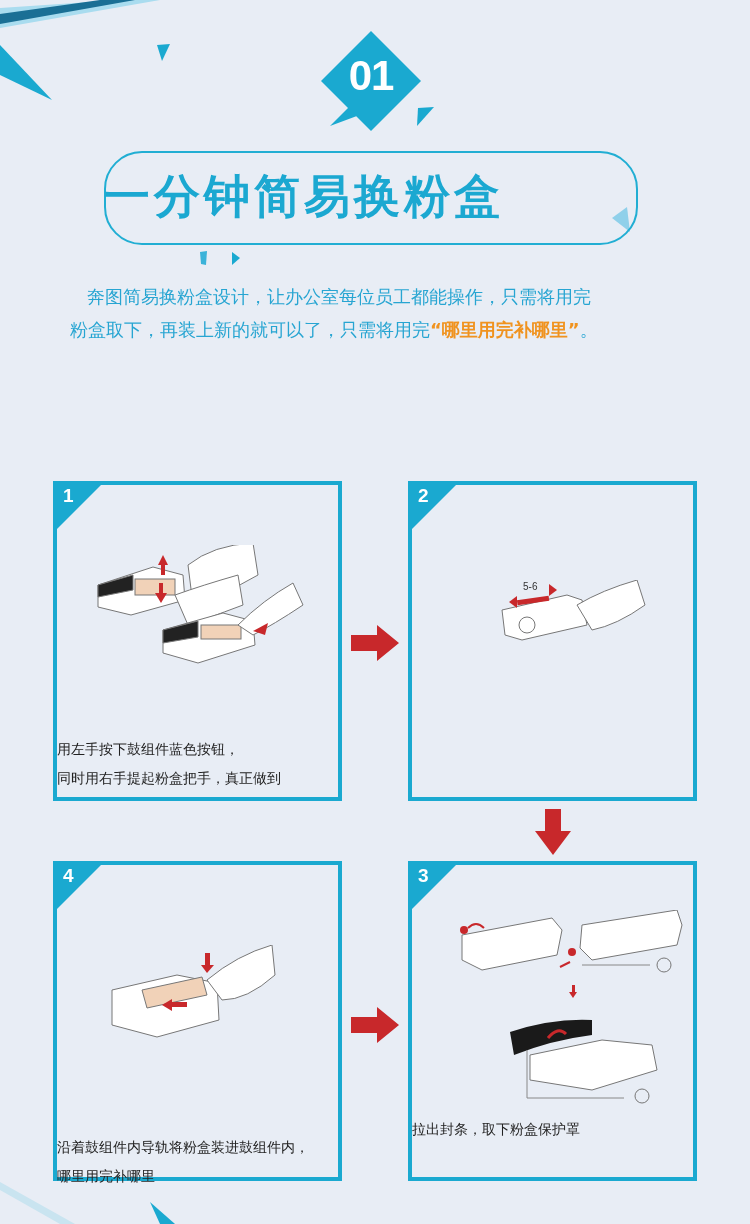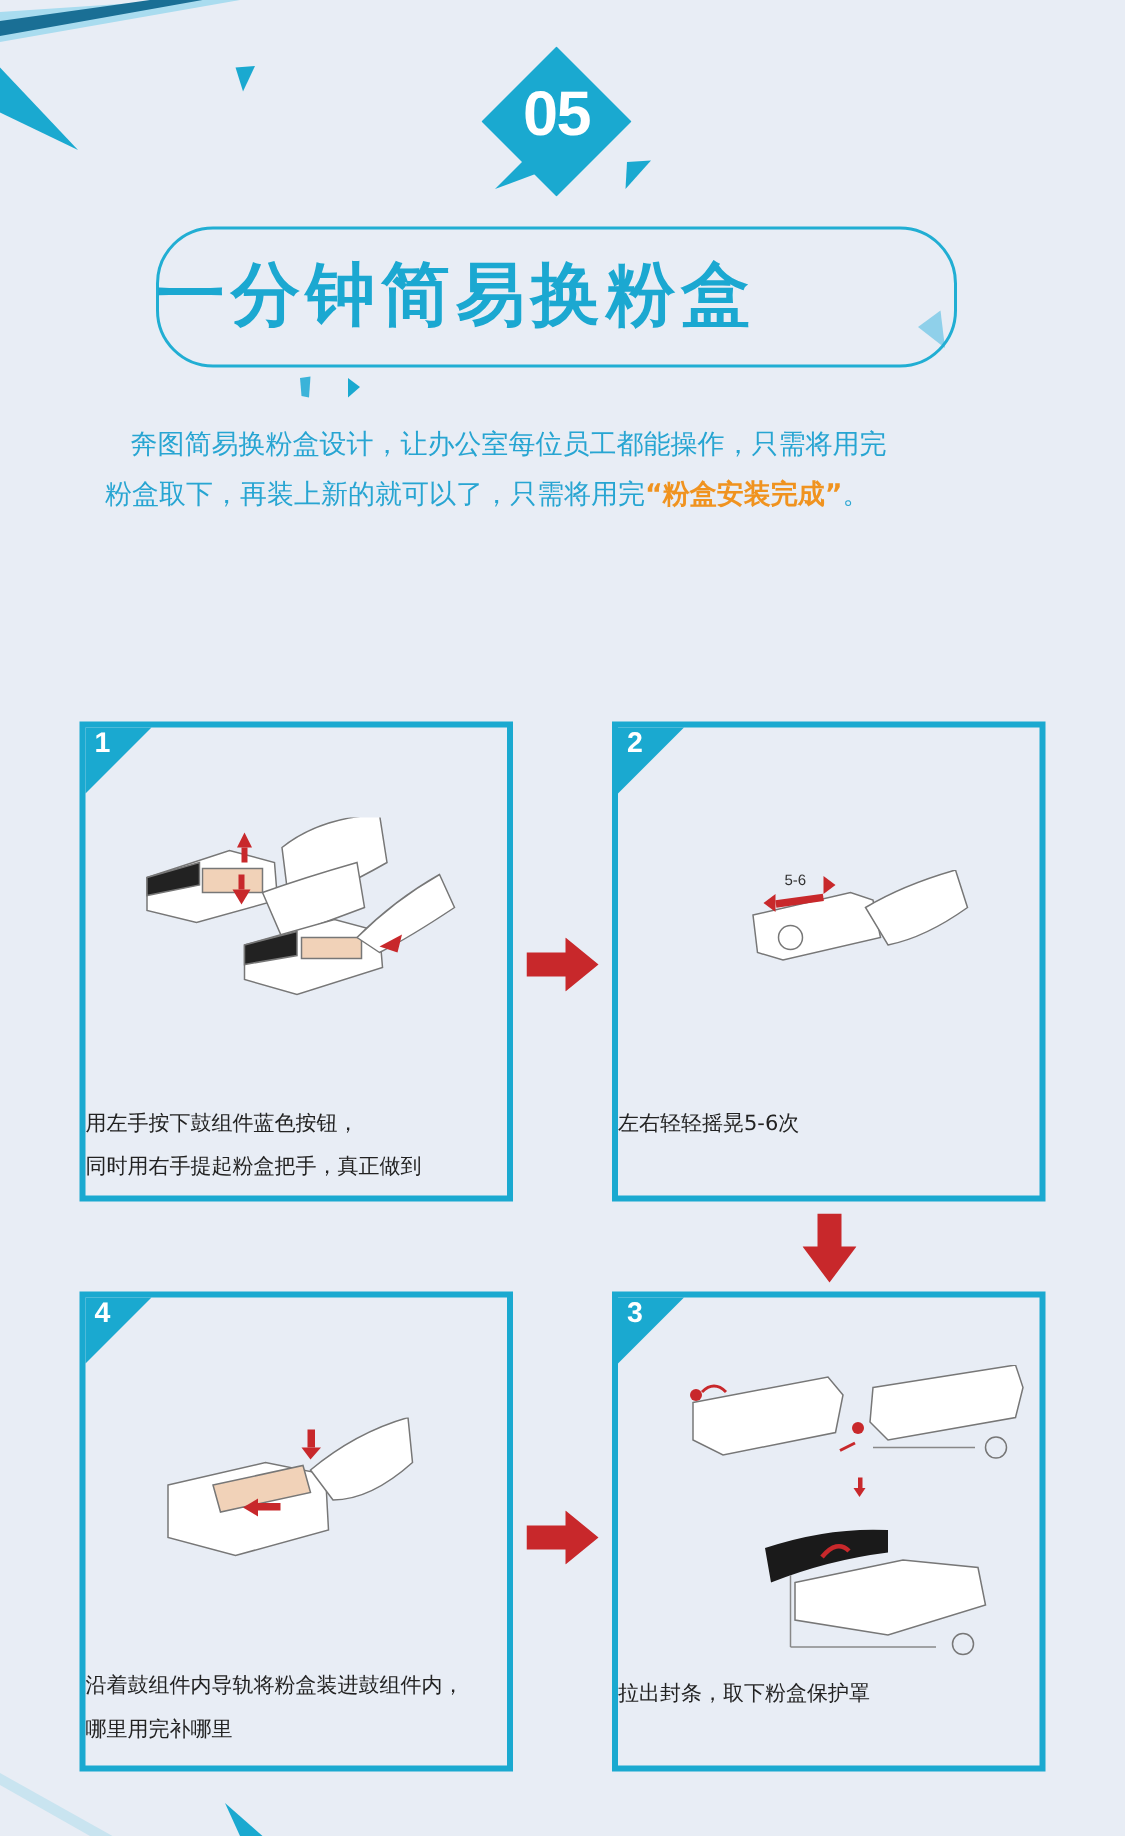--- a/index.html
+++ b/index.html
@@ -63,28 +63,28 @@
   <polygon points="612,218 627,207 630,232" fill="#8fd0ea"></polygon>
   <polygon points="200,252 207,251 206,265 201,264" fill="#3bb3d9"></polygon>
   <polygon points="232,252 240,258 232,265" fill="#1aa9d0"></polygon>
   <polygon points="0,1190 60,1224 75,1224 0,1182" fill="#c9e4f0"></polygon>
   <polygon points="150,1202 175,1224 160,1224" fill="#1aa9d0"></polygon>
 </svg>
 
 <svg class="diamond" viewBox="0 0 100 100">
   <polygon points="50,0 100,50 50,100 0,50" fill="#1aa9d0"></polygon>
 </svg>
-<div class="diamond-num">05</div>
+<div class="diamond-num">01</div>
 
 <div class="title-box"></div>
 <div class="title-text">一分钟简易换粉盒</div>
 
 <div class="intro">
   <div style="padding-left:17px">奔图简易换粉盒设计，让办公室每位员工都能操作，只需将用完</div>
-  <div><span>粉盒取下，再装上新的就可以了，只需将用完</span><span class="hl">“粉盒安装完成”</span><span>。</span></div>
+  <div><span>粉盒取下，再装上新的就可以了，只需将用完</span><span class="hl">“哪里用完补哪里”</span><span>。</span></div>
 </div>
 
 <div class="card" style="left:53px;top:481px;">
   <div class="corner"></div>
   <div class="num">1</div>
   <svg class="illus" style="left:36px;top:60px" width="215" height="125" viewBox="0 0 215 125">
     <g stroke="#777" stroke-width="1" fill="#fff">
       <polygon points="5,40 60,22 90,30 92,55 38,70 5,62"></polygon>
       <polygon points="5,40 40,30 40,45 5,52" fill="#222"></polygon>
       <rect x="42" y="34" width="40" height="16" fill="#f1d2b8"></rect>
@@ -115,39 +115,38 @@
       <polygon points="5,30 70,15 85,20 90,45 25,60 8,55"></polygon>
       <circle cx="30" cy="45" r="8"></circle>
       <path d="M80 25 Q105 10 140 0 L148 25 Q120 45 95 50 Z"></path>
     </g>
     <polygon points="12,22 20,16 20,28" fill="#c8282b"></polygon>
     <polygon points="60,10 52,4 52,16" fill="#c8282b"></polygon>
     <rect x="20" y="18" width="32" height="5" fill="#c8282b" transform="rotate(-8 36 20)"></rect>
     <text x="26" y="10" font-size="10" fill="#333" font-family="Liberation Sans, sans-serif">5-6</text>
   </svg>
   <div class="caption" style="top:250px">
-    <div>左右轻轻摇晃5-6次</div>
   </div>
 </div>
 
 <div class="card" style="left:53px;top:861px;">
   <div class="corner"></div>
   <div class="num">4</div>
   <svg class="illus" style="left:50px;top:80px" width="170" height="100" viewBox="0 0 170 100">
     <g stroke="#777" stroke-width="1" fill="#fff">
       <polygon points="5,45 70,30 110,38 112,75 50,92 5,80"></polygon>
       <polygon points="35,45 95,32 100,50 40,63" fill="#f1d2b8"></polygon>
       <path d="M100 35 Q130 10 165 0 L168 30 Q140 55 115 55 Z"></path>
     </g>
     <rect x="98" y="8" width="5" height="12" fill="#c8282b"></rect>
     <polygon points="94,20 100,28 107,20" fill="#c8282b"></polygon>
     <polygon points="55,60 65,54 65,66" fill="#c8282b"></polygon>
     <rect x="64" y="57" width="16" height="5" fill="#c8282b"></rect>
   </svg>
-  <div class="caption" style="top:245px">
+  <div class="caption" style="top:268px">
     <div>沿着鼓组件内导轨将粉盒装进鼓组件内，</div>
     <div>哪里用完补哪里</div>
   </div>
 </div>
 
 <div class="card" style="left:408px;top:861px;">
   <div class="corner"></div>
   <div class="num">3</div>
   <svg class="illus" style="left:40px;top:45px" width="235" height="200" viewBox="0 0 235 200">
     <g stroke="#777" stroke-width="1" fill="#fff">

